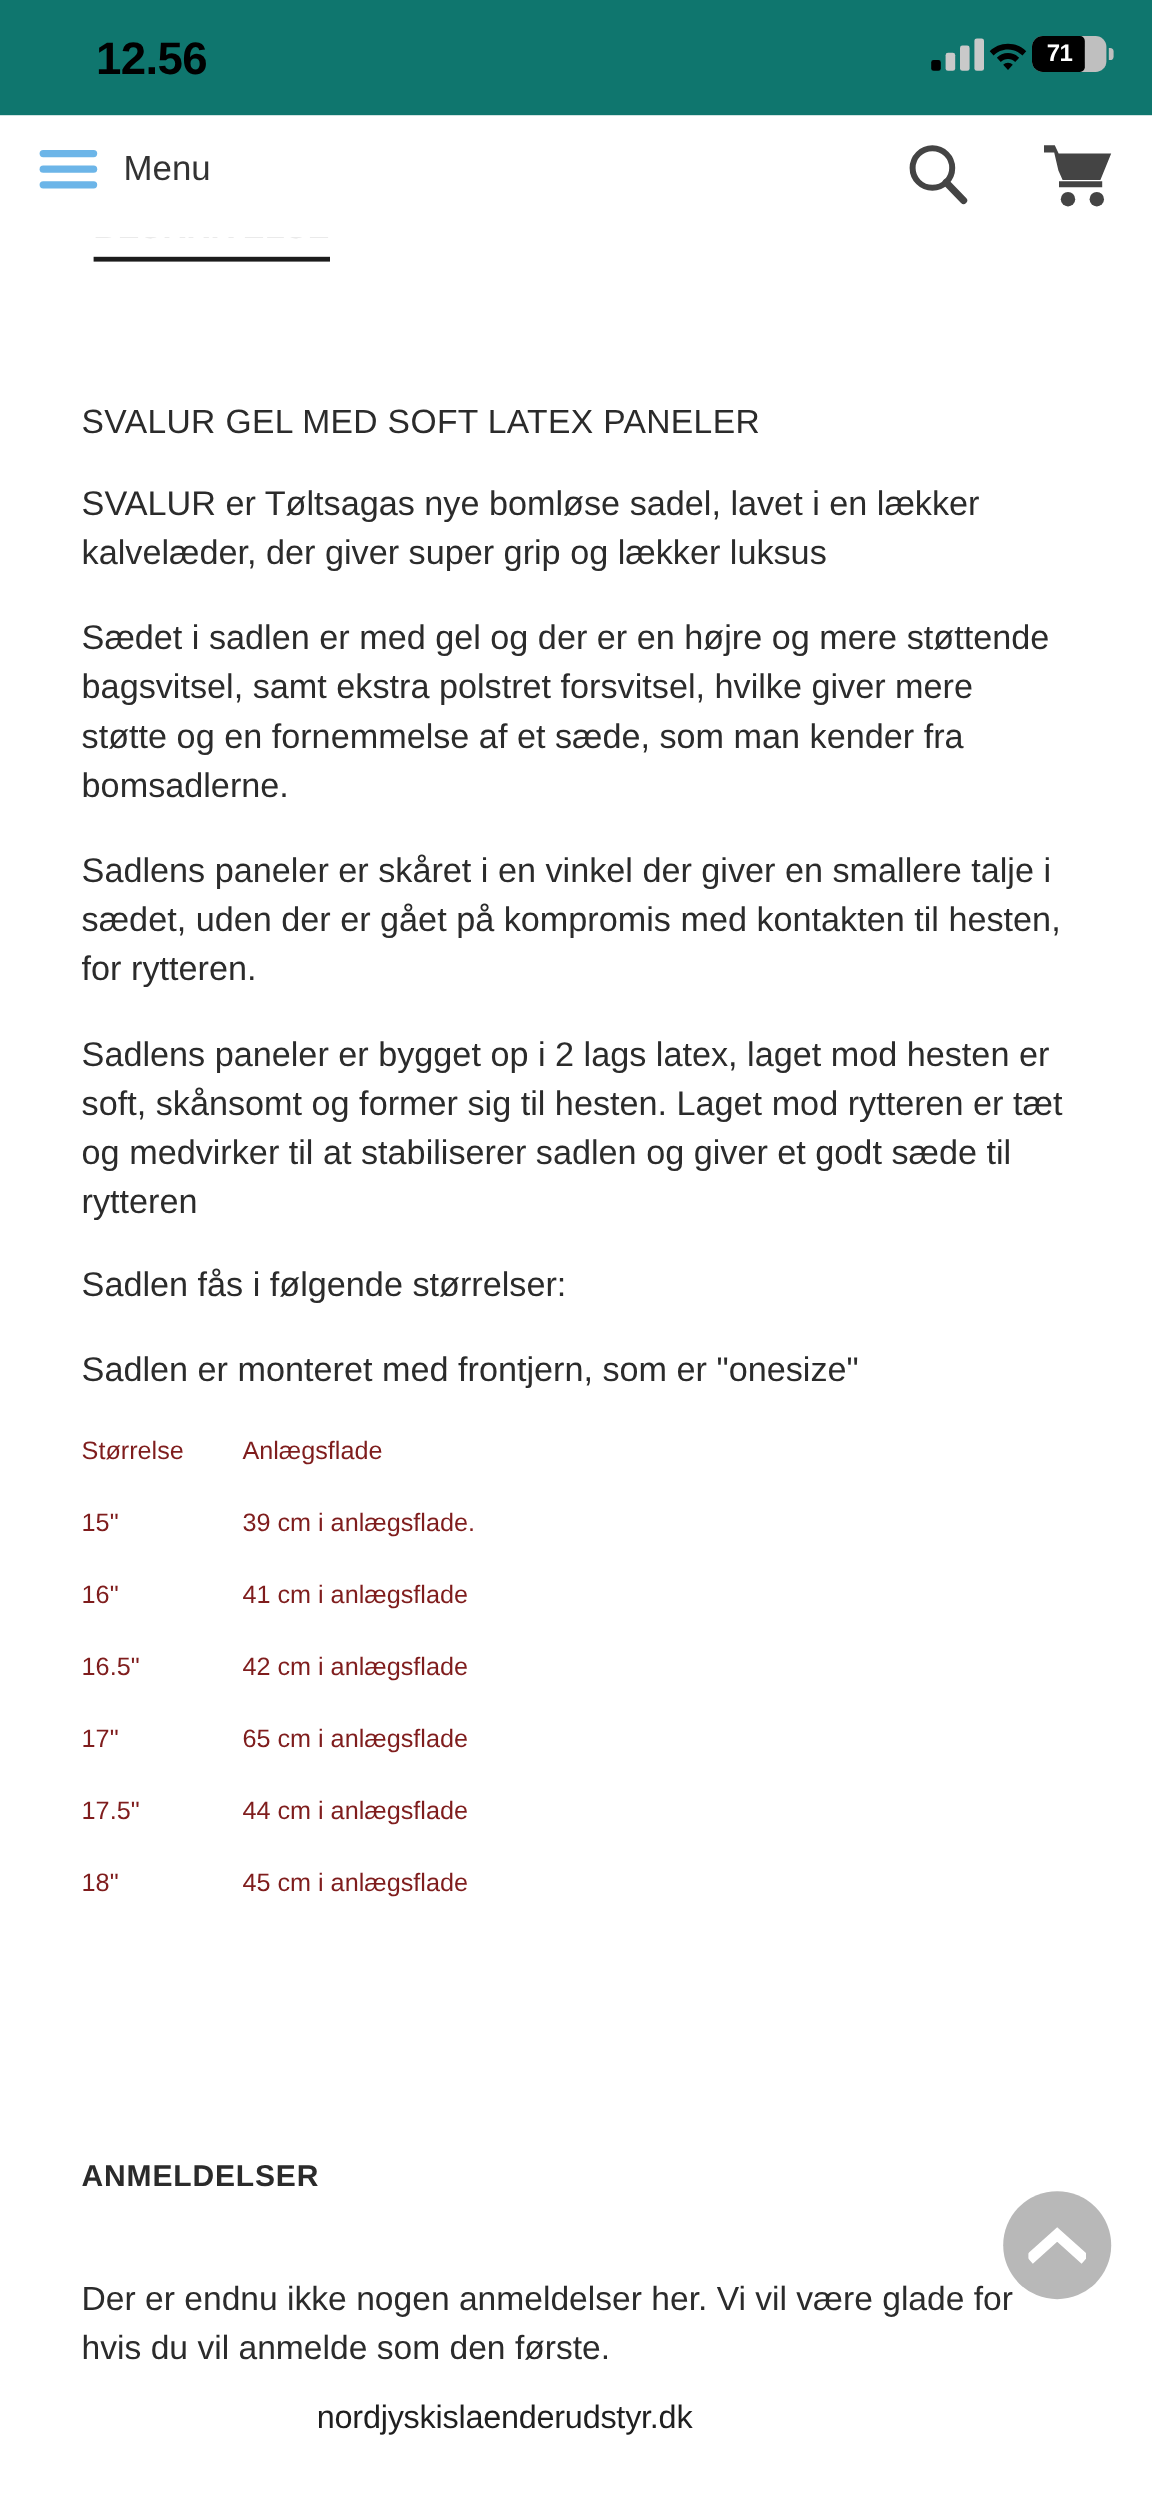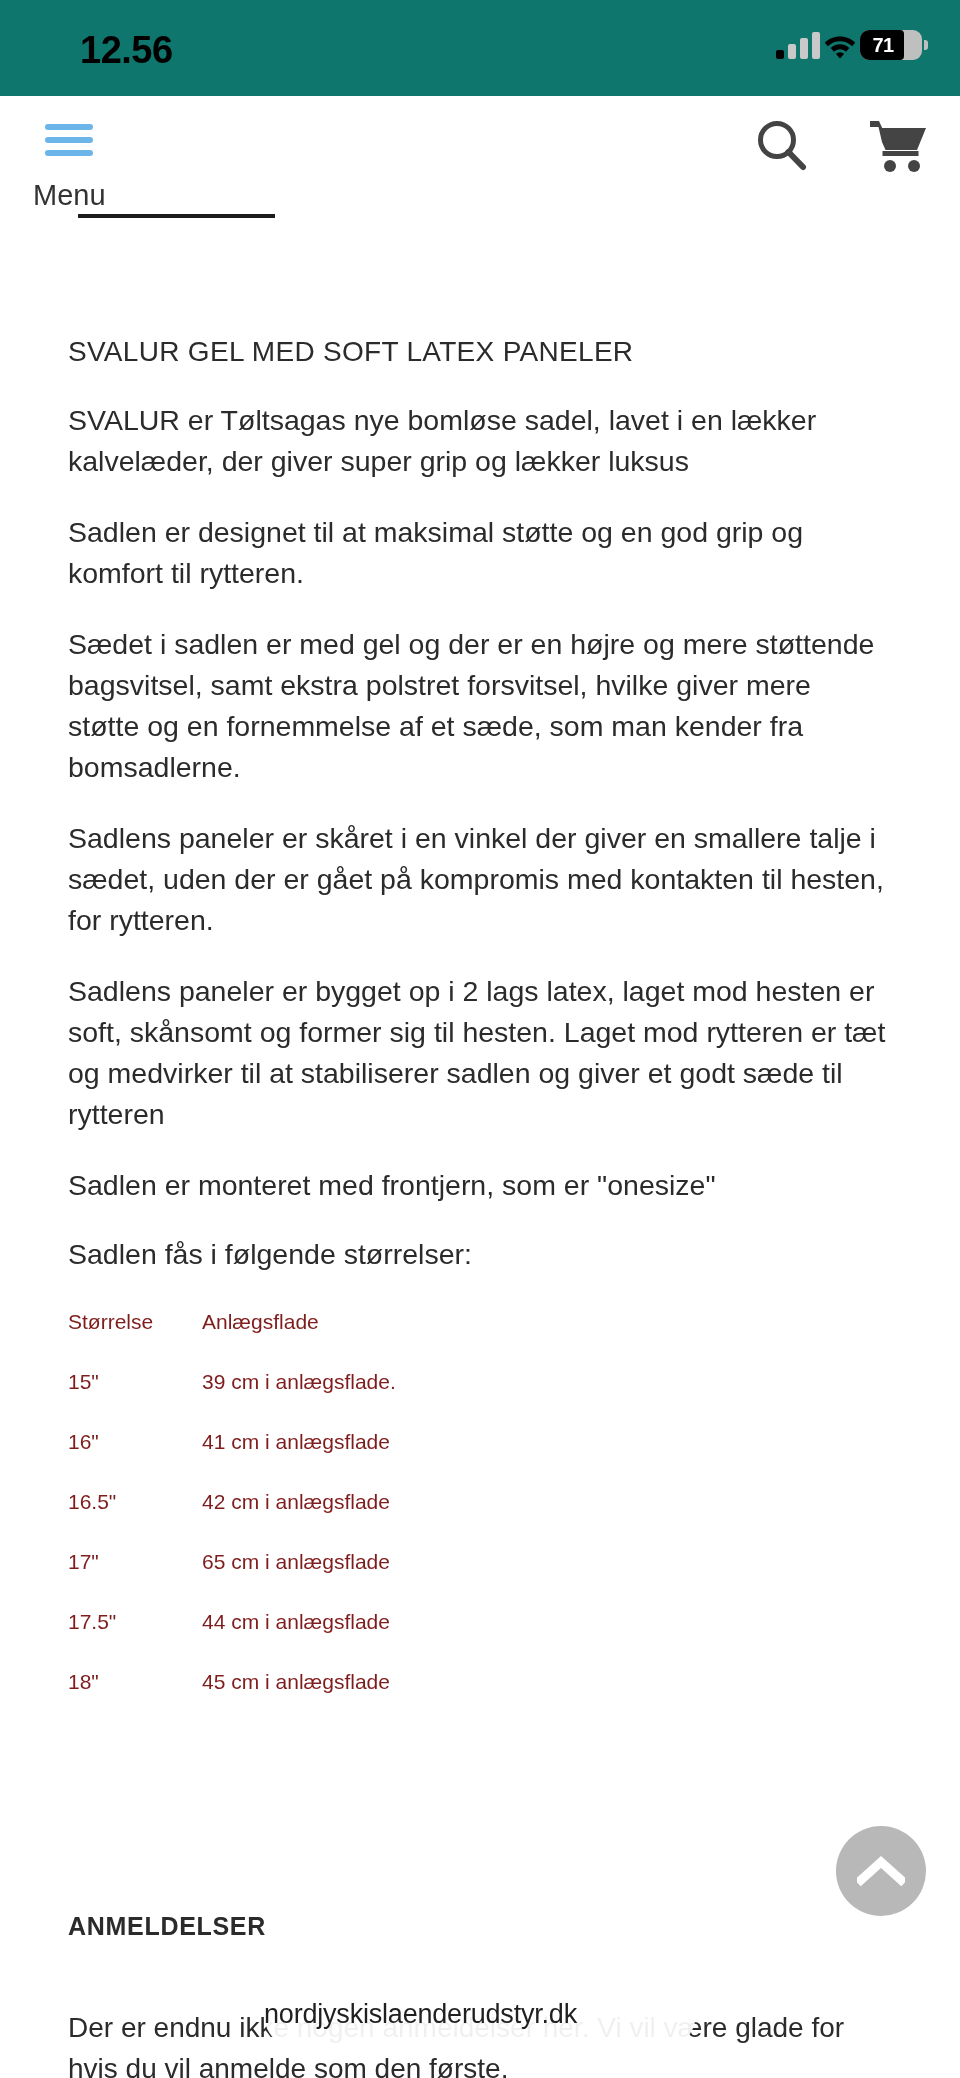--- a/index.html
+++ b/index.html
@@ -110,21 +110,20 @@
     background: #ffffff;
     z-index: 50;
   }
   .menu-group {
     position: absolute;
     left: 33px;
     top: 28px;
     display: flex;
     align-items: center;
     gap: 22px;
-    flex-direction: column;
   }
   .hamburger { width: 48px; }
   .hamburger i {
     display: block;
     height: 6px;
     border-radius: 3px;
     background: #6cb5e8;
     margin-bottom: 7px;
   }
   .hamburger i:last-child { margin-bottom: 0; }
@@ -319,26 +318,25 @@
   <div class="tabstrip">
     <div class="tab">BESKRIVELSE</div>
   </div>
 
   <div class="content">
     <div class="section-pad">
 
       <div class="prod-title">SVALUR GEL MED SOFT LATEX PANELER</div>
 
       <p class="body">SVALUR er Tøltsagas nye bomløse sadel, lavet i en lækker kalvelæder, der giver super grip og lækker luksus</p>
-      <p class="body">Sadlen er designet til at maksimal støtte og en god grip og komfort til rytteren.</p>
       <p class="body">Sædet i sadlen er med gel og der er en højre og mere støttende bagsvitsel, samt ekstra polstret forsvitsel, hvilke giver mere støtte og en fornemmelse af et sæde, som man kender fra bomsadlerne.</p>
       <p class="body">Sadlens paneler er skåret i en vinkel der giver en smallere talje i sædet, uden der er gået på kompromis med kontakten til hesten, for rytteren.</p>
       <p class="body">Sadlens paneler er bygget op i 2 lags latex, laget mod hesten er soft, skånsomt og former sig til hesten. Laget mod rytteren er tæt og medvirker til at stabiliserer sadlen og giver et godt sæde til rytteren</p>
+      <p class="body tight">Sadlen fås i følgende størrelser:</p>
       <p class="body">Sadlen er monteret med frontjern, som er  "onesize"</p>
-      <p class="body tight">Sadlen fås i følgende størrelser:</p>
 
       <div class="sizes">
         <div class="size-row">
           <div class="sz">Størrelse</div>
           <div class="val">Anlægsflade</div>
         </div>
         <div class="size-row">
           <div class="sz">15"</div>
           <div class="val">39 cm i anlægsflade.</div>
         </div>

